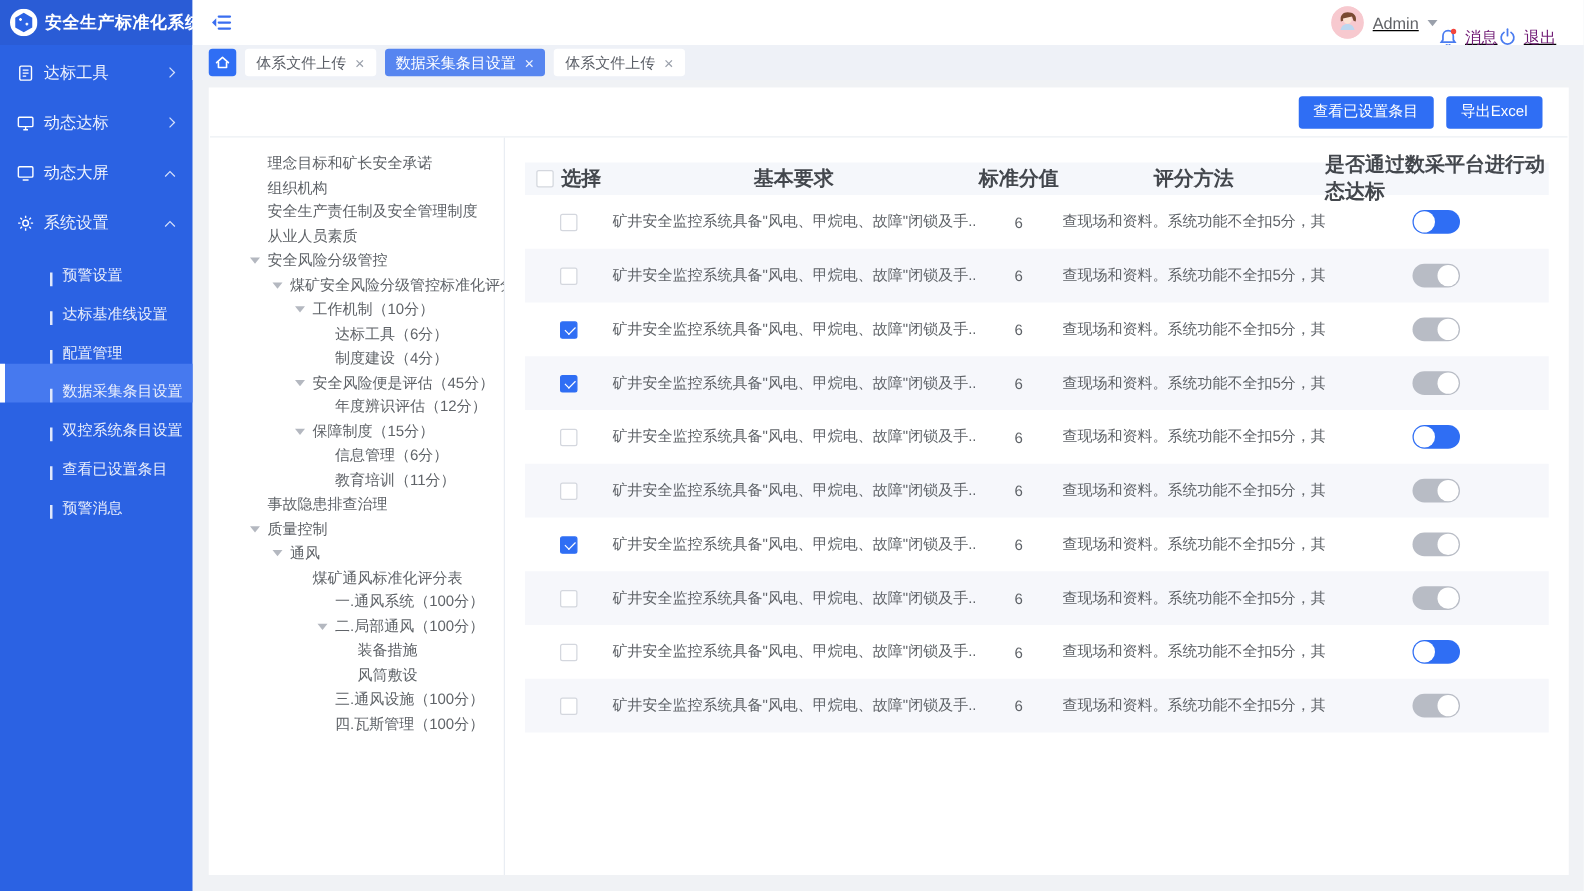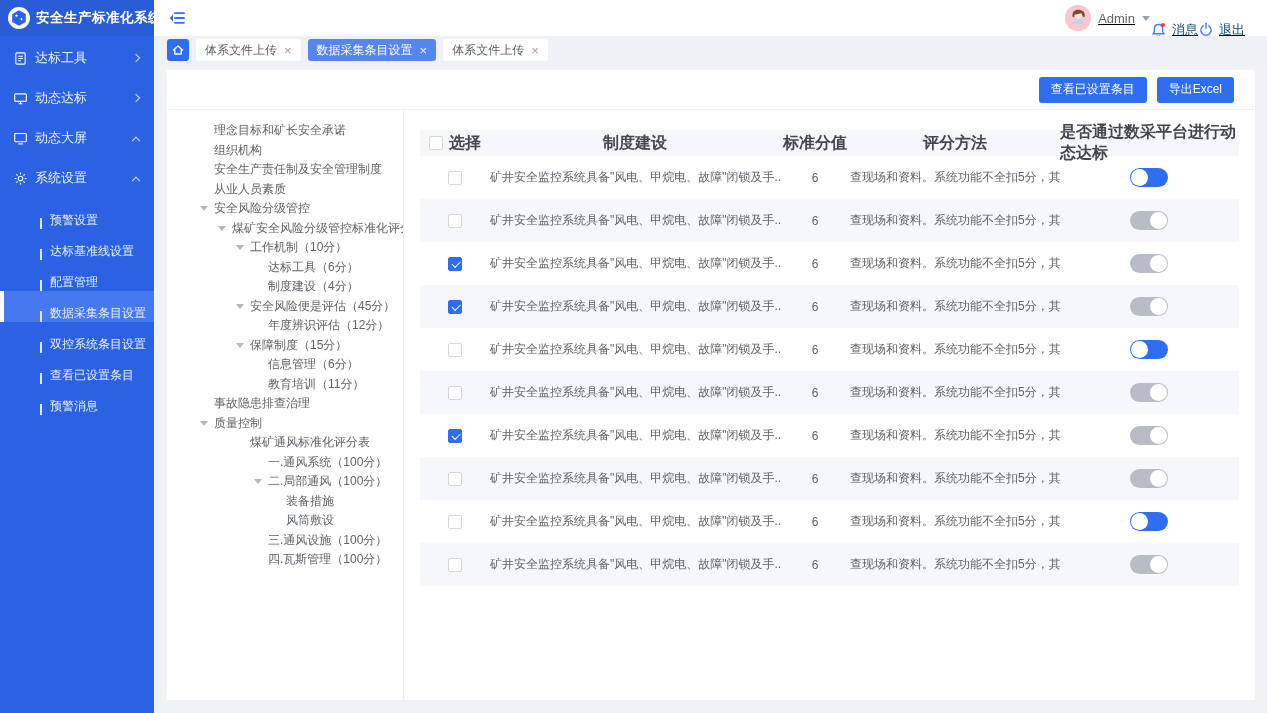--- a/index.html
+++ b/index.html
@@ -27,21 +27,21 @@
   .side-subitem.active{background:var(--sidebar-active);}
   .side-subitem.active::before{content:""; position:absolute; left:0; top:0; bottom:0; width:4px; background:#fff;}
 
   
   .main{flex:1; display:flex; flex-direction:column; min-width:0;}
   .topbar{height:36px; background:#fff; display:flex; align-items:center; padding:0 22px 0 14px; flex-shrink:0;}
   .topbar-right{margin-left:auto; display:flex; align-items:center; text-decoration:underline;}
   .user{display:flex; align-items:center; gap:7px; color:#606266; font-size:13px; cursor:pointer;}
   .avatar{width:26px; height:26px; border-radius:50%; overflow:hidden; background:#f7c9cf; flex-shrink:0;}
   .caret{width:0; height:0; border-left:4px solid transparent; border-right:4px solid transparent; border-top:5px solid #9aa0ab;}
-  .tb-action{display:flex; align-items:center; gap:5px; color:#0c4a6e; font-size:13px; cursor:pointer;margin-top:24px;}
+  .tb-action{display:flex; align-items:center; gap:5px; color:#701a75; font-size:13px; cursor:pointer;margin-top:24px;}
 
   .tabbar{height:28px; background:var(--tabbar-bg); display:flex; align-items:center; gap:7px; padding:0 13px; flex-shrink:0;}
   .home-btn{width:22px; height:22px; border-radius:3px; background:var(--primary); display:flex; align-items:center; justify-content:center; cursor:pointer; flex-shrink:0;}
   .tab{height:22px; background:#fff; border-radius:3px; display:flex; align-items:center; gap:7px; padding:0 9px; font-size:12px; color:#5a5e66; cursor:pointer; white-space:nowrap;}
   .tab.active{background:var(--tab-active); color:#fff;}
   .tab .x{font-size:13px; line-height:1; color:#9aa0ab; cursor:pointer;}
   .tab.active .x{color:rgba(255,255,255,.9);}
 
   .card{flex:1; background:#fff; margin:6px 12px 13px 13px; display:flex; flex-direction:column; min-height:0;}
   .toolbar{height:40px; display:flex; align-items:center; justify-content:flex-end; gap:10px; padding:0 20px; border-bottom:1px solid #eceff4; margin:0 1px; flex-shrink:0;}
@@ -289,20 +289,24 @@
               <span>教育培训（11分）</span>
             </div>
             <div class="tree-node" style="padding-left: 0px;">
               <span class="tree-arrow"></span>
               <span>事故隐患排查治理</span>
             </div>
             <div class="tree-node" style="padding-left: 0px;">
               <span class="tree-arrow open"></span>
               <span>质量控制</span>
             </div>
+            <div class="tree-node" style="padding-left: 18px;">
+              <span class="tree-arrow open"></span>
+              <span>通风</span>
+            </div>
             <div class="tree-node" style="padding-left: 36px;">
               <span class="tree-arrow"></span>
               <span>煤矿通风标准化评分表</span>
             </div>
             <div class="tree-node" style="padding-left: 54px;">
               <span class="tree-arrow"></span>
               <span>一.通风系统（100分）</span>
             </div>
             <div class="tree-node" style="padding-left: 54px;">
               <span class="tree-arrow open"></span>
@@ -324,21 +328,21 @@
               <span class="tree-arrow"></span>
               <span>四.瓦斯管理（100分）</span>
             </div>
           </div>
         <div class="table-panel" id="table">
             <div class="thead">
               <div class="c1">
                 <span class="cb"></span>
                 <span>选择</span>
               </div>
-              <div class="c2">制度建设</div>
+              <div class="c2">基本要求</div>
               <div class="c3">标准分值</div>
               <div class="c4">评分方法</div>
               <div class="c5">是否通过数采平台进行动态达标</div>
             </div>
             <div class="trow">
               <div class="c1">
                 <span class="cb"></span>
               </div>
               <div class="c2">矿井安全监控系统具备"风电、甲烷电、故障"闭锁及手...</div>
               <div class="c3">6</div>

